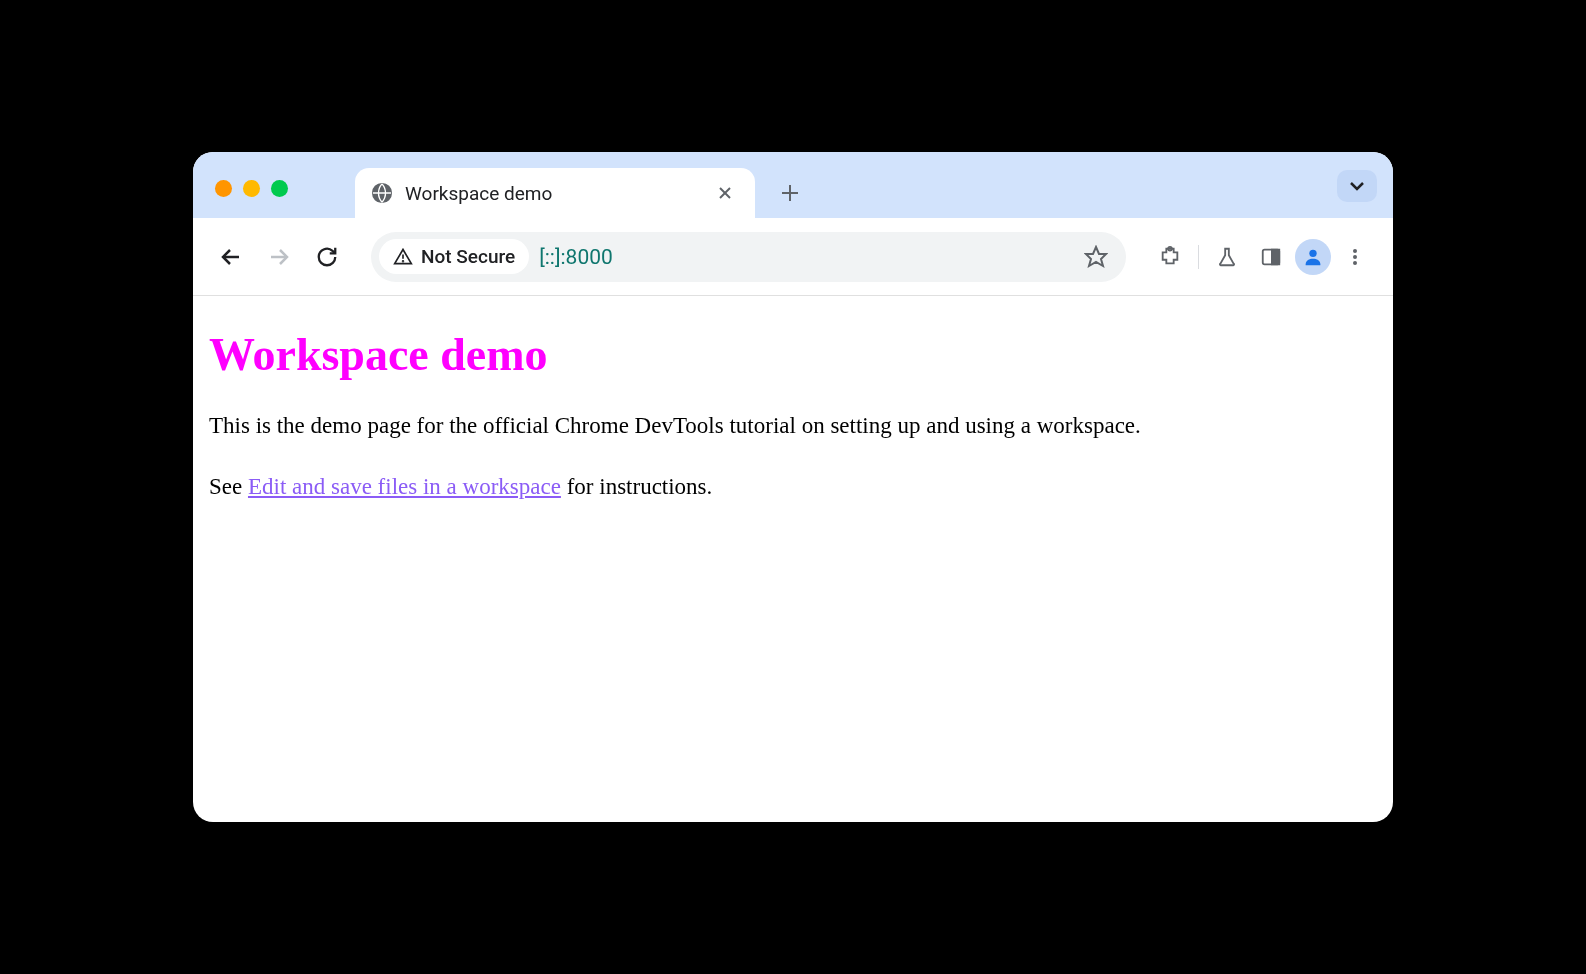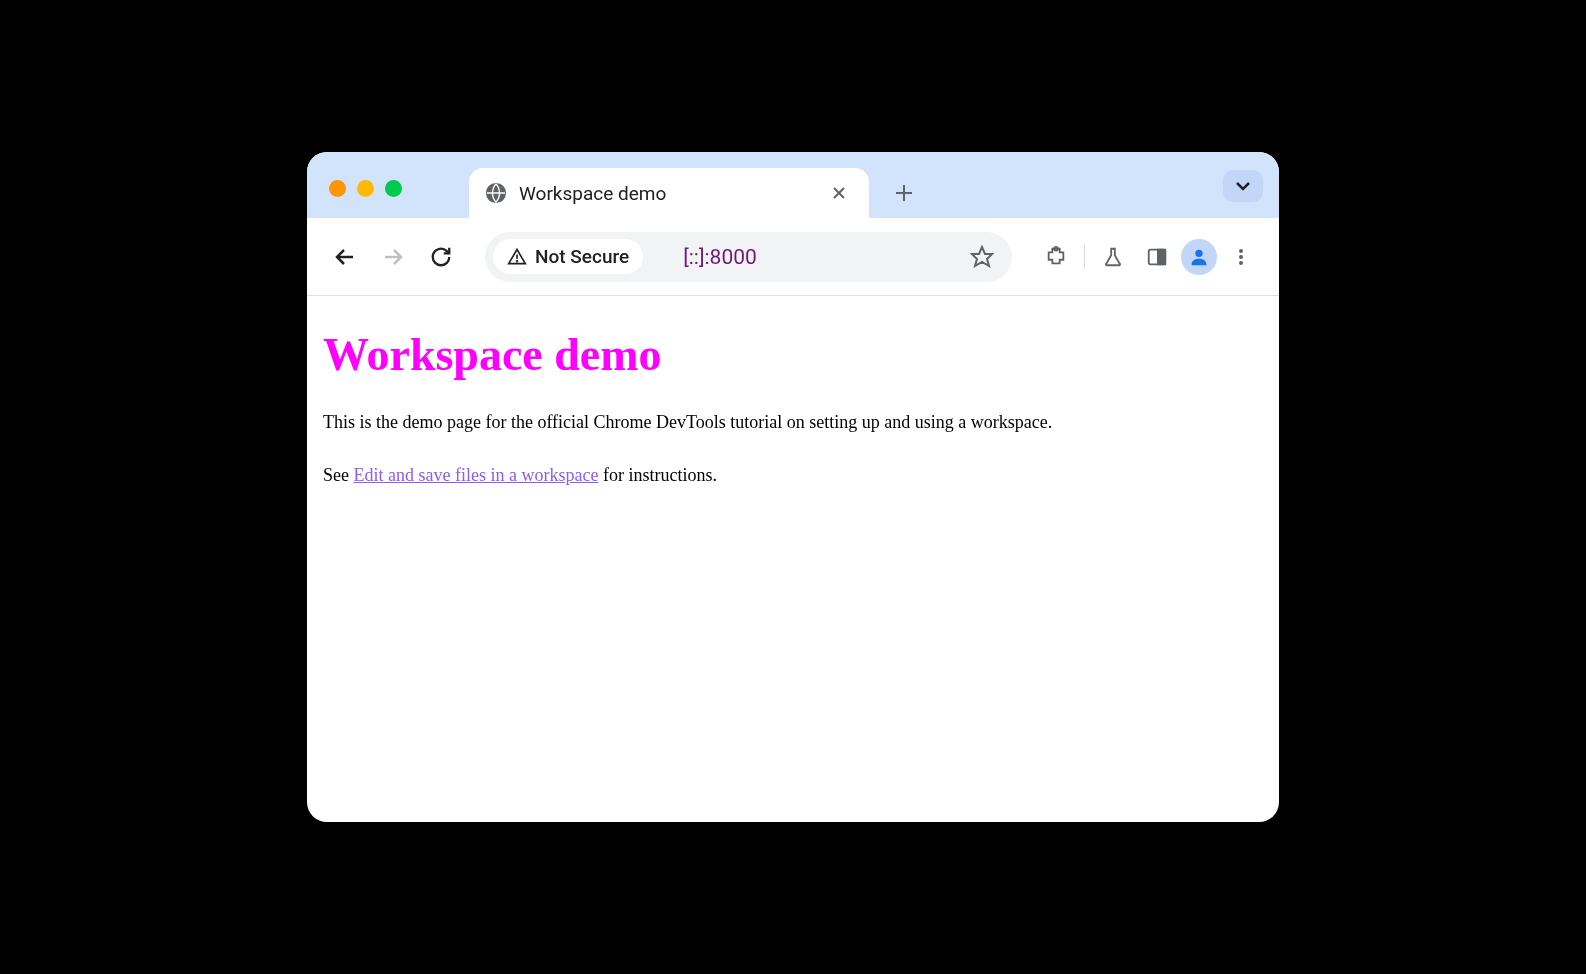--- a/index.html
+++ b/index.html
@@ -10,21 +10,21 @@
     body {
       background: #000;
       width: 1586px;
       height: 974px;
       font-family: -apple-system, BlinkMacSystemFont, "Segoe UI", Roboto, sans-serif;
       display: flex;
       align-items: center;
       justify-content: center;
     }
     .browser-window {
-      width: 972px;
+      width: 1200px;
       height: 670px;
       background: #fff;
       border-radius: 20px;
       overflow: hidden;
       box-shadow: 0 10px 40px rgba(0,0,0,0.5);
       position: relative;
     }
     .tab-strip {
       background: #d2e3fc;
       height: 66px;
@@ -143,23 +143,22 @@
       padding: 6px 14px;
       display: flex;
       align-items: center;
       gap: 8px;
       font-size: 19px;
       font-weight: 500;
       color: #202124;
     }
     .url-text {
       font-size: 21px;
-      color: #701a75;
+      color: #0f766e;
       flex: 1;
-      margin-left: 30px;
     }
     .star-btn {
       padding: 6px 10px;
       cursor: pointer;
       color: #5f6368;
     }
     .toolbar-icons {
       display: flex;
       align-items: center;
       gap: 4px;
@@ -194,21 +193,21 @@
       padding: 32px 16px;
       font-family: Georgia, "Times New Roman", serif;
     }
     .content h1 {
       color: #ff00ff;
       font-size: 46px;
       font-weight: bold;
       margin-bottom: 28px;
     }
     .content p {
-      font-size: 18px;
+      font-size: 23px;
       color: #000;
       margin-bottom: 26px;
       line-height: 1.5;
     }
     .content a {
       color: #8b5cf6;
       text-decoration: underline;
     }
     svg {
       display: block;

